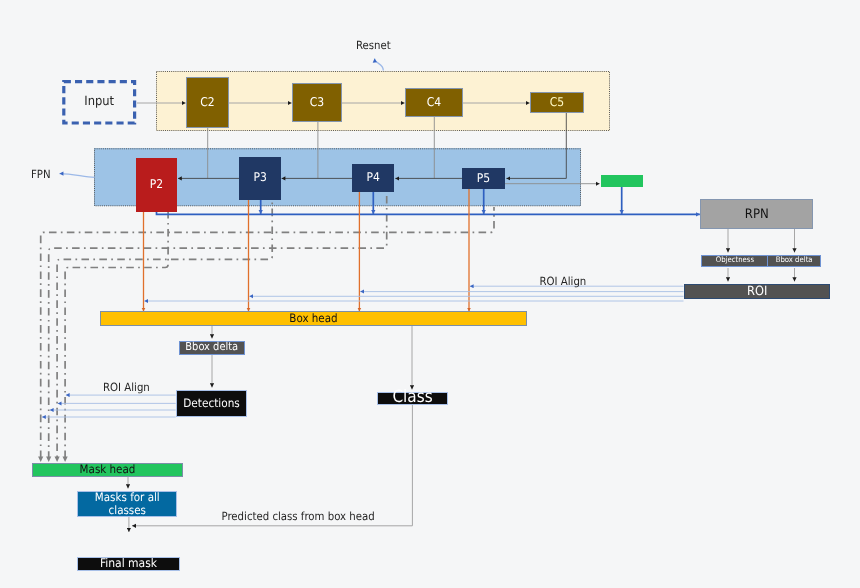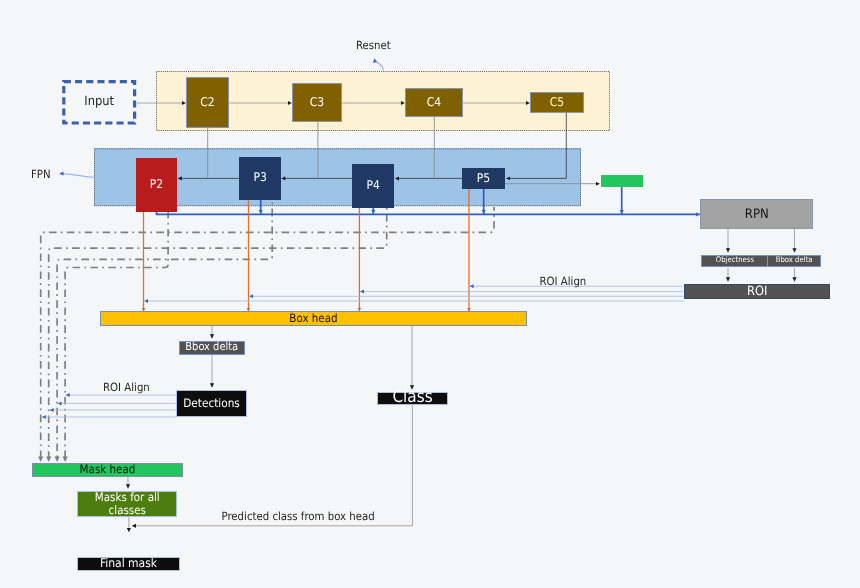--- a/index.html
+++ b/index.html
@@ -156,21 +156,21 @@
   <div class="node" style="left:530px;top:92px;width:54px;height:21px;background:#806000;border:1px solid #8496b0;color:#fef9c3;font-size:12px;">
     <span>C5</span>
   </div>
 
   <div class="node" style="left:135.7px;top:151.1px;width:41.3px;height:53.9px;background:#b91c1c;color:#fff;font-size:12px;margin-top:7px;">
     <span>P2</span>
   </div>
   <div class="node" style="left:239.4px;top:156.9px;width:41.5px;height:42.7px;background:#203864;color:#fff;font-size:12px;">
     <span>P3</span>
   </div>
-  <div class="node" style="left:352.3px;top:164.1px;width:41.7px;height:44px;background:#203864;color:#fff;font-size:12px;">
+  <div class="node" style="left:352.3px;top:164.1px;width:41.7px;height:28px;background:#203864;color:#fff;font-size:12px;">
     <span>P4</span>
   </div>
   <div class="node" style="left:462px;top:168px;width:43px;height:21px;background:#203864;color:#fff;font-size:12px;">
     <span>P5</span>
   </div>
   <div class="node" style="left:601.1px;top:175.2px;width:41.5px;height:11.3px;background:#203864;border:6px solid #22c55e;color:#fff;font-size:11px;line-height:1;overflow:hidden;">
     <span>P6</span>
   </div>
 
   <div class="node" style="left:700.1px;top:199.2px;width:113.4px;height:29.8px;background:#a3a3a3;border:1px solid #8496b0;color:#111;font-size:13px;">
@@ -195,21 +195,21 @@
   <div class="node" style="left:175.7px;top:389.5px;width:71.7px;height:27.7px;background:#0d0d0d;border:1px solid #a8c0e8;color:#fff;font-size:11.7px;">
     <span>Detections</span>
   </div>
   <div class="node" style="left:376.7px;top:391.5px;width:71.7px;height:13px;background:#0d0d0d;border:1px solid #a8c0e8;color:#fff;font-size:17px;">
     <span>Class</span>
   </div>
 
   <div class="node" style="left:32px;top:462.5px;width:151px;height:14px;background:#22c55e;border:1px solid #7b8fa8;color:#111;font-size:11.5px;">
     <span>Mask head</span>
   </div>
-  <div class="node wrap2" style="left:77.3px;top:490.9px;width:100px;height:26.5px;background:#4d7c0f;border:1px solid #a8c0e8;color:#fff;font-size:11.5px;">
+  <div class="node wrap2" style="left:77.3px;top:490.9px;width:100px;height:26.5px;background:#0369a1;border:1px solid #a8c0e8;color:#fff;font-size:11.5px;">
     <span>Masks for all classes</span>
   </div>
   <div class="node" style="left:77.3px;top:534.7px;width:102.4px;height:13.9px;background:#0d0d0d;border:1px solid #a8c0e8;color:#fff;font-size:12px;margin-top:22px;">
     <span>Final mask</span>
   </div>
 
   <div class="lbl" style="left:356px;top:40px;font-size:11.3px;">Resnet</div>
   <div class="lbl" style="left:31px;top:169px;font-size:11.3px;">FPN</div>
   <div class="lbl" style="left:539.5px;top:276px;font-size:11.3px;">ROI Align</div>
   <div class="lbl" style="left:103px;top:381.5px;font-size:11.3px;">ROI Align</div>

